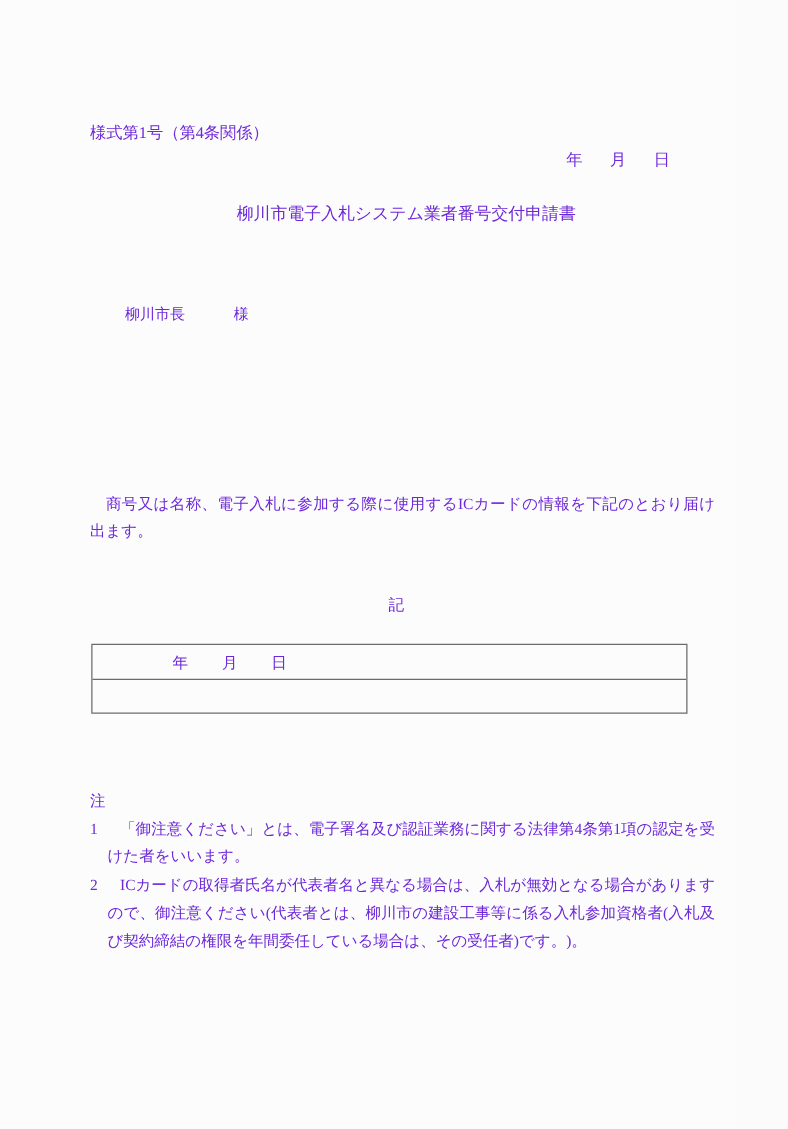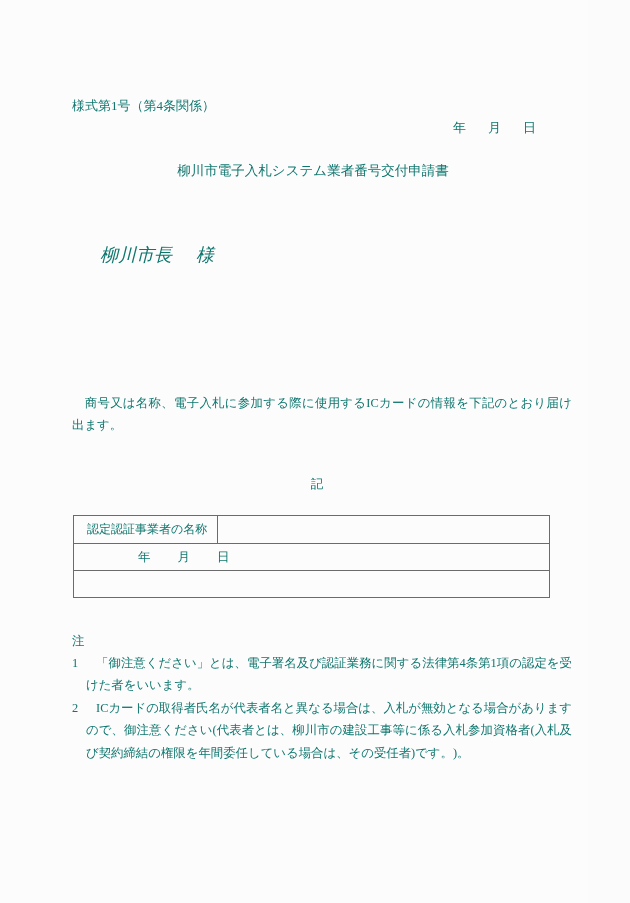--- a/index.html
+++ b/index.html
@@ -4,31 +4,31 @@
 <style>
   * { box-sizing: border-box; }
   html, body { margin: 0; padding: 0; }
   body { background: #fbfbfb; }
   .page {
     position: relative;
     width: 588px;
     height: 903px;
     background: #fcfcfc;
     font-family: "Liberation Serif", "DejaVu Serif", serif;
-    color: #0f766e;
+    color: #6d28d9;
     overflow: hidden;
     line-break: strict;
   }
   .form-number { position: absolute; left: 72px; top: 97px; font-size: 13px; }
   .date-line { position: absolute; left: 453px; top: 119px; display: flex; gap: 22px; font-size: 13px; }
   .doc-title {
-    position: absolute; left: 68px; top: 162px; width: 490px;
+    position: absolute; left: 80px; top: 162px; width: 490px;
     margin: 0; text-align: center; font-size: 13.5px; font-weight: normal;
   }
-  .addressee { position: absolute; left: 100px; top: 243px; display: flex; gap: 24px; font-size: 18px; font-style: italic; }
+  .addressee { position: absolute; left: 100px; top: 243px; display: flex; gap: 39px; font-size: 12px; }
   .applicant { position: absolute; left: 337px; top: 290px; font-size: 14.5px; line-height: 25px; }
   .body-text {
     position: absolute; left: 72px; top: 392px; width: 500px;
     font-size: 12.4px; line-height: 22.4px; text-align: justify;
   }
   .body-text p { margin: 0; }
   .record-marker { position: absolute; left: 72px; top: 476px; width: 490px; text-align: center; font-size: 12.5px; }
   .ic-table {
     position: absolute; left: 73px; top: 515px; width: 477px;
     border: 1px solid #6b6b6b; font-size: 12.5px;
@@ -70,24 +70,20 @@
 
 
   <div class="body-text">
     <p>　商号又は名称、電子入札に参加する際に使用するICカードの情報を下記のとおり届け出ます。</p>
   </div>
 
   <div class="record-marker">記</div>
 
   <div class="ic-table">
     <div class="trow">
-      <div class="cell-label">認定認証事業者の名称</div>
-      <div class="cell-value"></div>
-    </div>
-    <div class="trow">
       <div class="cell-value date-cell">
         <span>年</span>
         <span>月</span>
         <span>日</span>
       </div>
     </div>
     <div class="trow">
       <div class="cell-value"></div>
     </div>
   </div>

